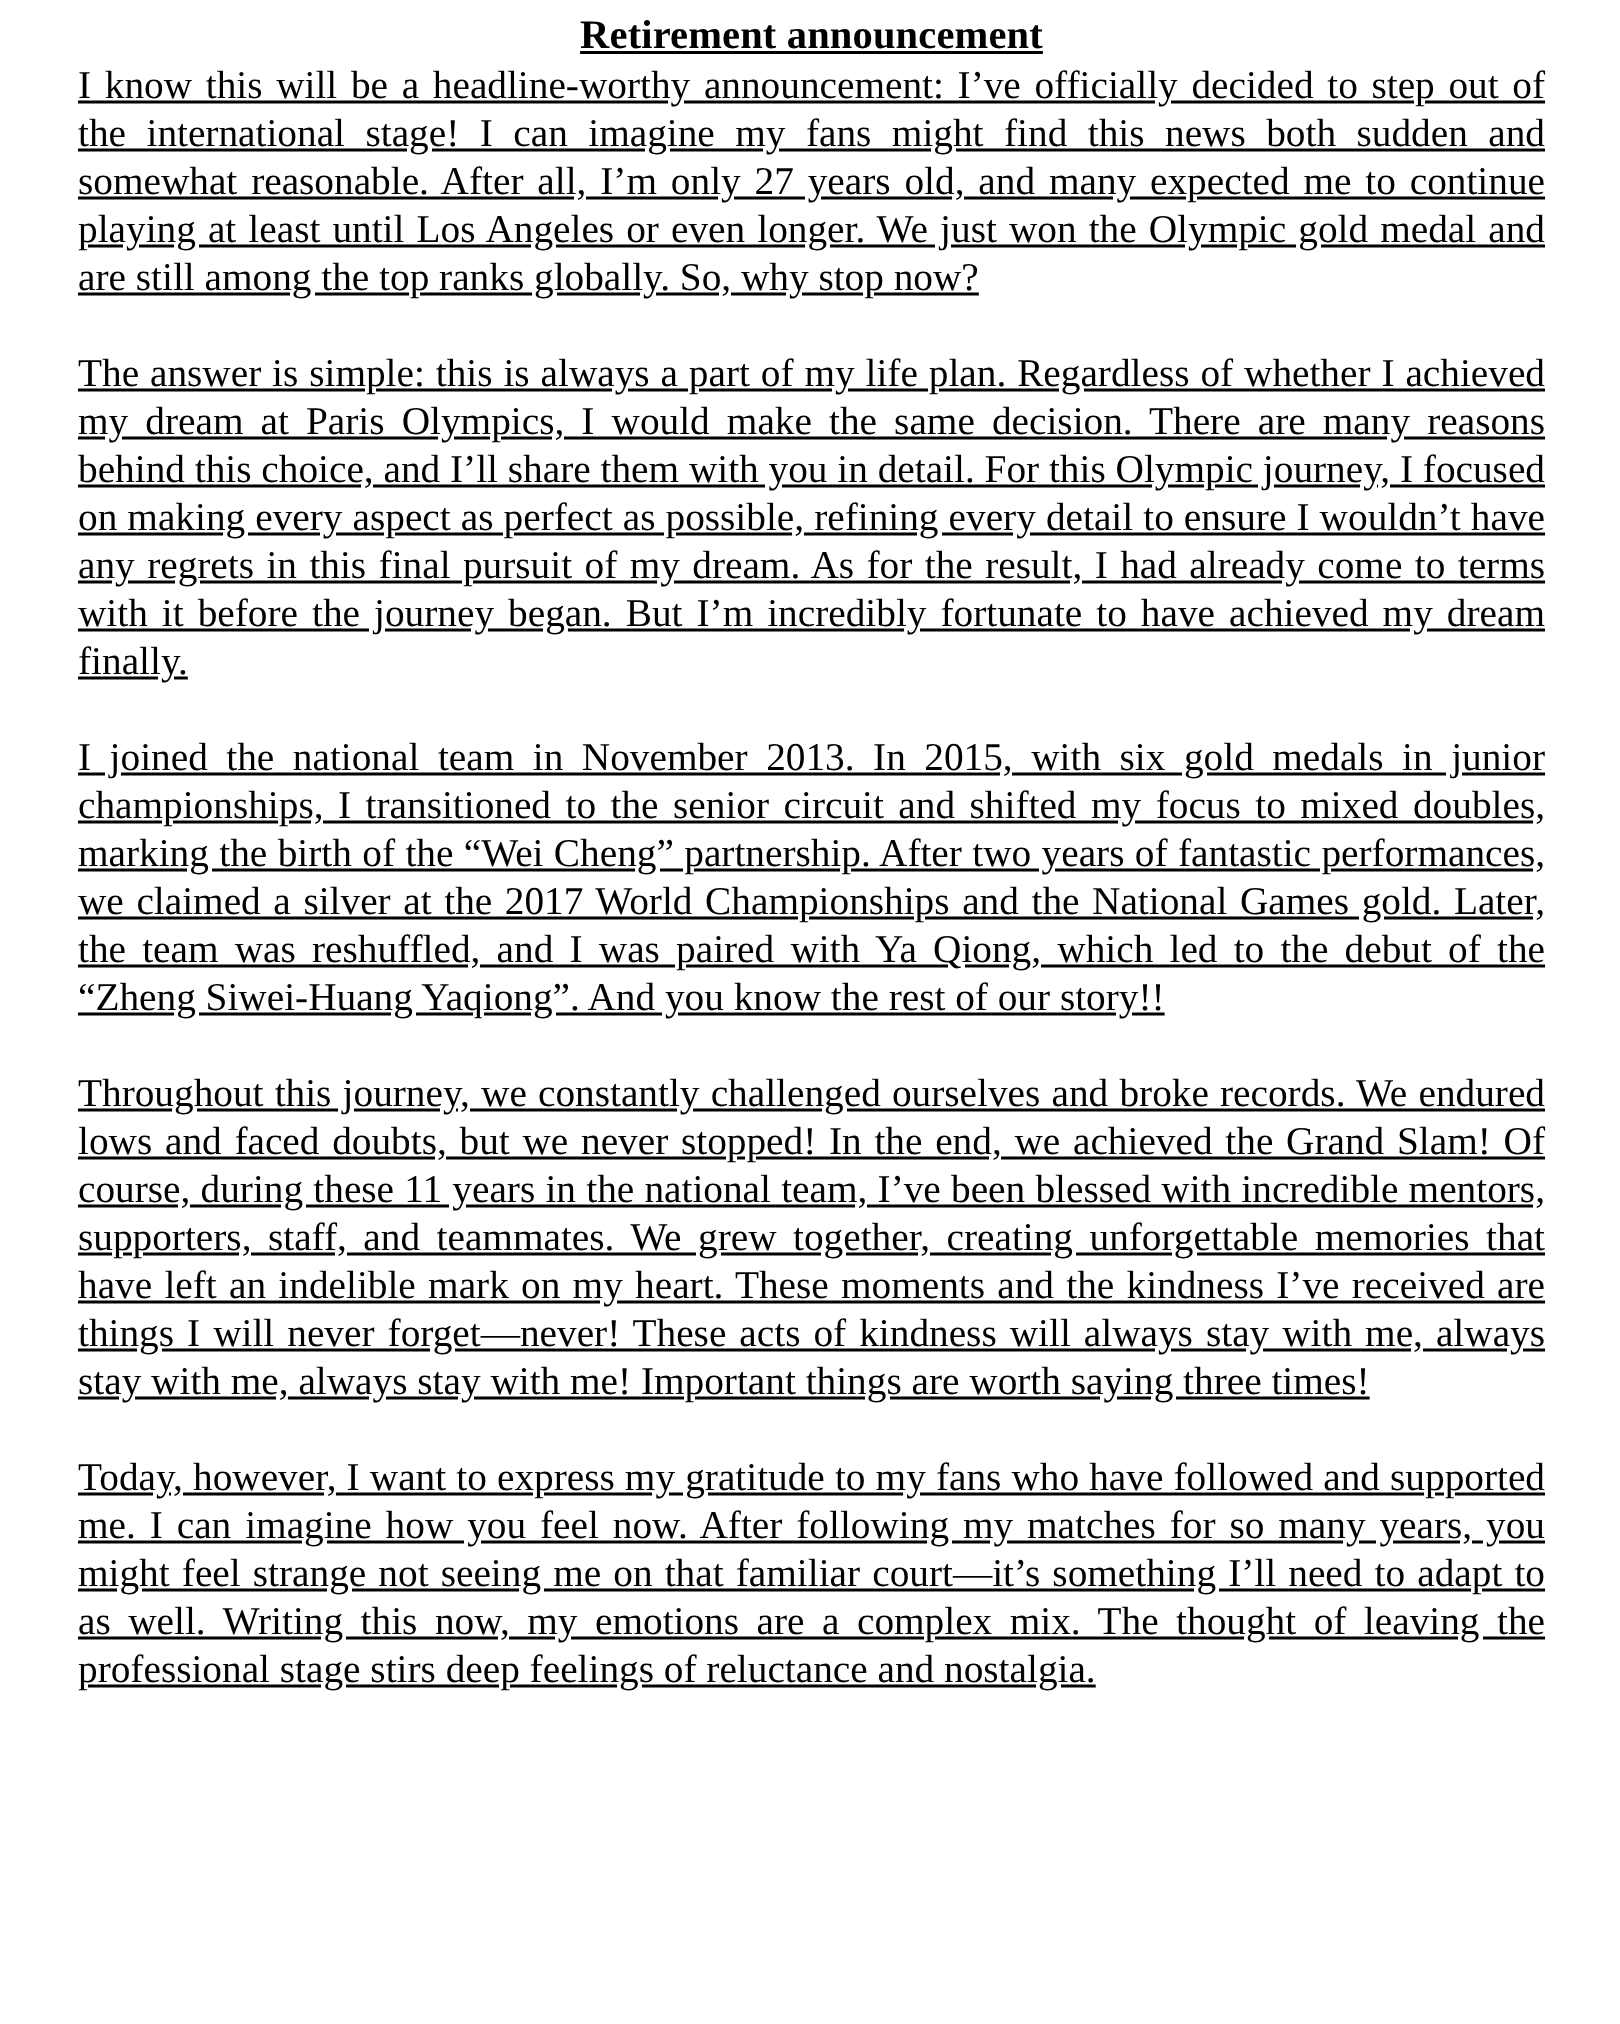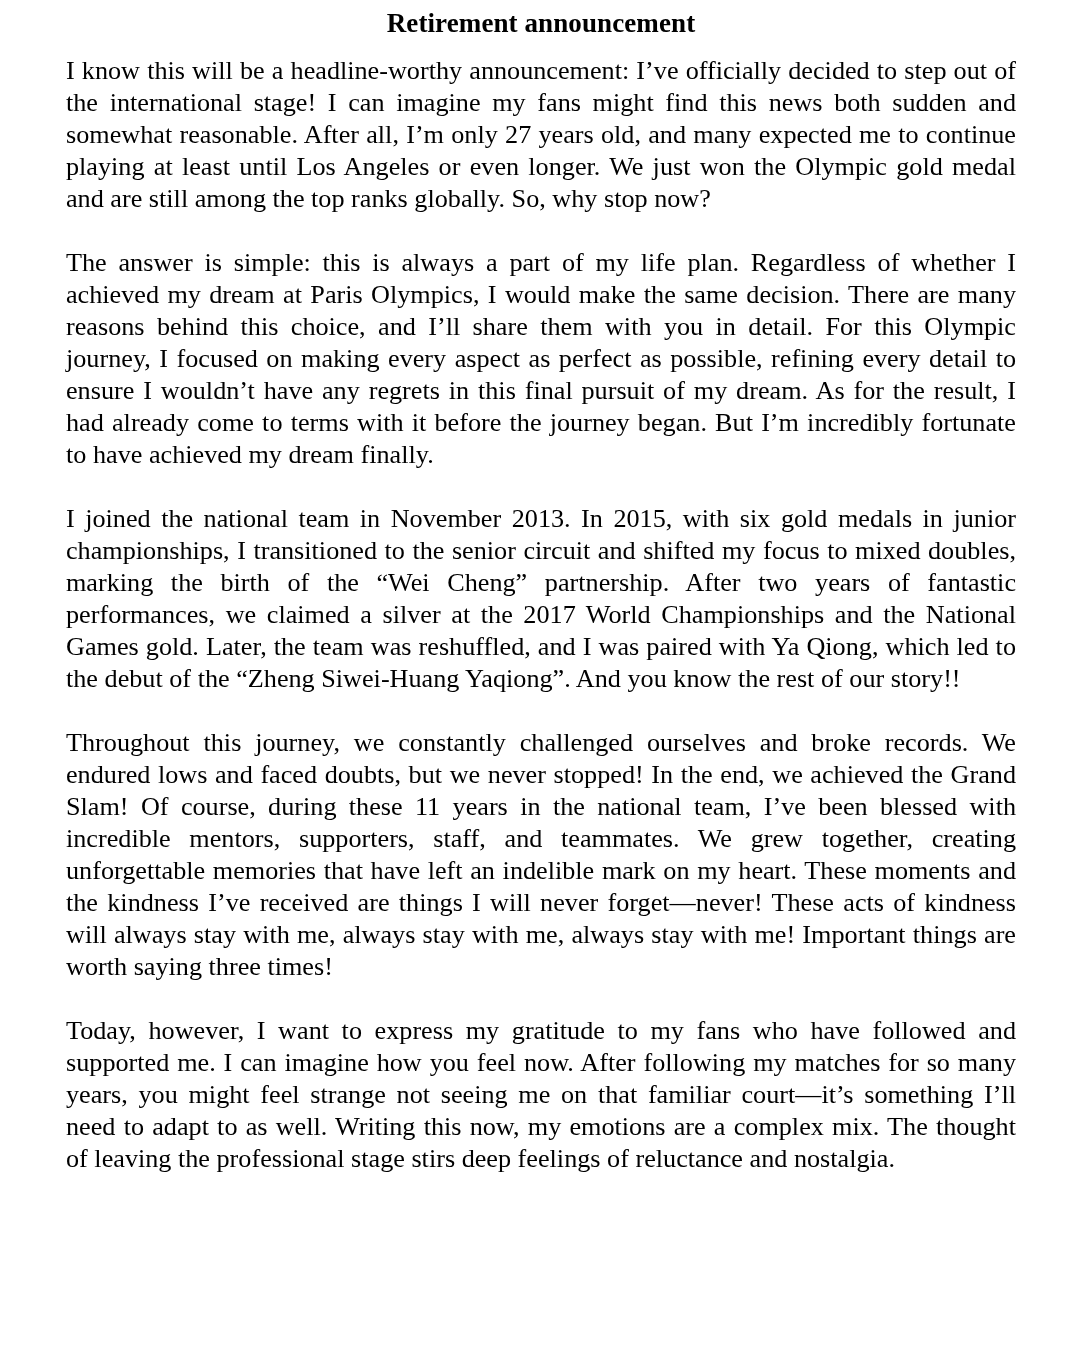--- a/index.html
+++ b/index.html
@@ -17,32 +17,33 @@
     -webkit-font-smoothing: antialiased;
   }
   .page {
     position: relative;
     width: 1080px;
     height: 1349px;
     box-sizing: border-box;
     padding: 0 48px 0 50px;
     background: #ffffff;
     overflow: hidden;
+    text-decoration: underline;
   }
   .doc-title {
     font-size: 27px;
     font-weight: bold;
     text-align: center;
     line-height: 32px;
     margin: 7px 0 0 0;
     padding: 0;
     letter-spacing: 0.1px;
   }
   .body-text {
-    margin: 16px;
+    margin: 2px;
     padding: 0;
   }
   .para {
     font-size: 26.2px;
     line-height: 32px;
     text-align: justify;
     text-justify: inter-word;
     margin: 0 0 32px 0;
     padding: 0;
     word-spacing: 0px;

